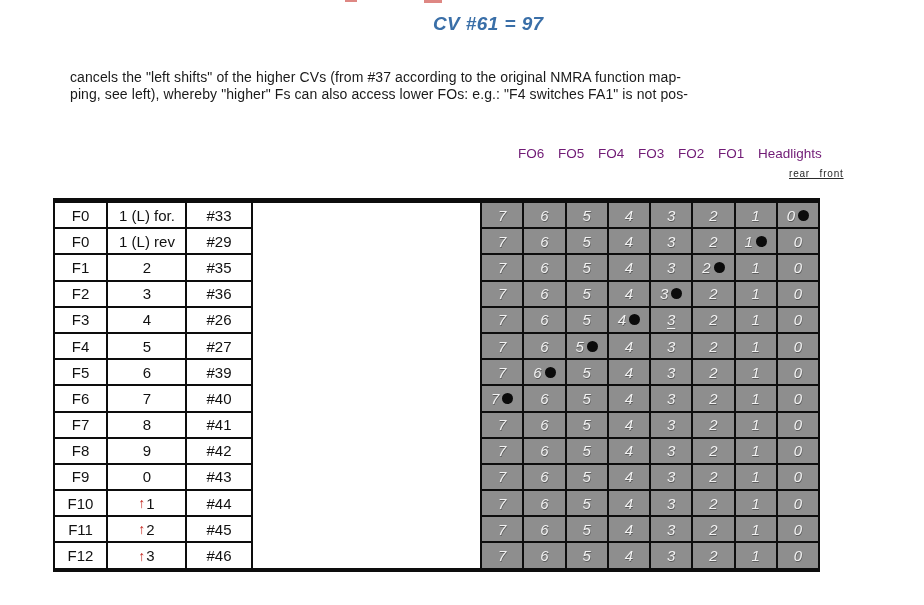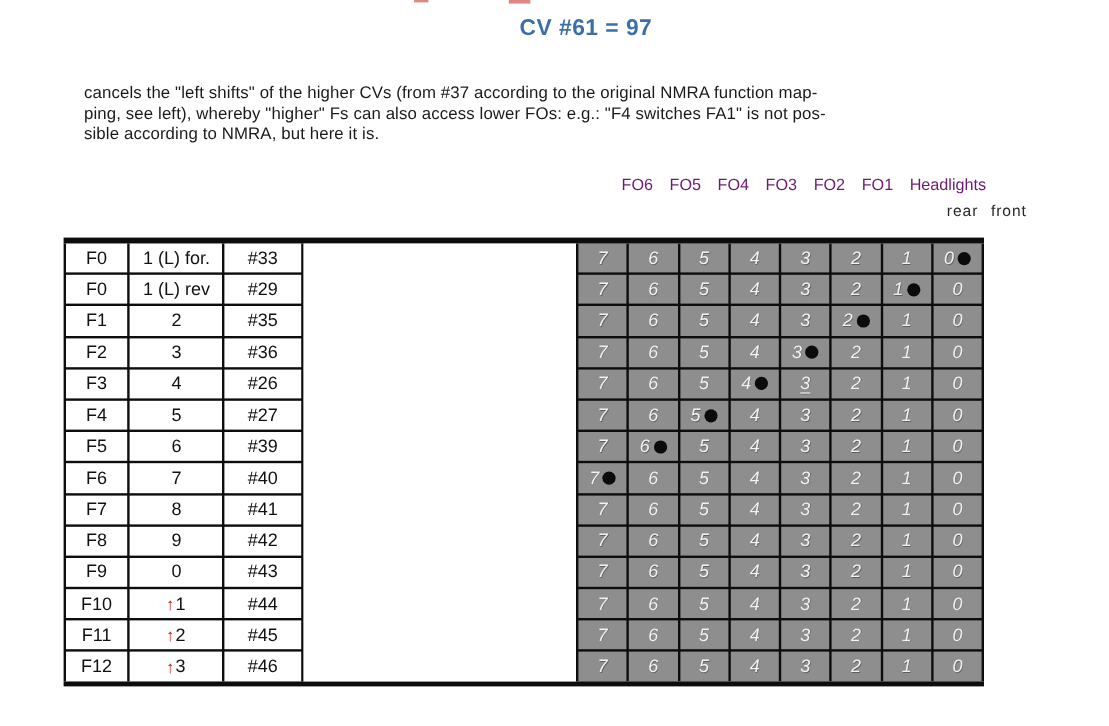--- a/index.html
+++ b/index.html
@@ -10,27 +10,27 @@
   html,body{background:#fff;}
   body{
     width:924px;height:605px;position:relative;overflow:hidden;
     font-family:"Liberation Sans","DejaVu Sans",sans-serif;color:var(--text_black);
   }
   .crop-mark{position:absolute;top:0;height:3px;background:var(--arrow_red);opacity:.55;}
   .crop-mark.m1{left:345px;width:12px;height:2px;}
   .crop-mark.m2{left:424px;width:18px;}
   .title{
     position:absolute;left:433px;top:13px;
-    font-size:19px;font-weight:bold;letter-spacing:.4px;
+    font-size:19px;font-weight:bold;font-style:italic;letter-spacing:.4px;
     color:var(--title_blue);
   }
   .para{position:absolute;left:70px;top:69px;font-size:14px;line-height:17px;color:#1a1a1a;}
   .para .pline{white-space:nowrap;letter-spacing:.1px;}
   .hdr1{position:absolute;left:518px;top:146px;font-size:13.5px;color:#701a75;word-spacing:10px;white-space:nowrap;}
-  .hdr2{position:absolute;left:789px;top:168px;font-size:13px;color:#2a2a2a;word-spacing:6px;letter-spacing:.8px;white-space:nowrap;}
+  .hdr2{position:absolute;left:789px;top:168px;font-size:10px;color:#2a2a2a;word-spacing:6px;letter-spacing:.8px;white-space:nowrap;text-decoration:underline;}
   .topbar{position:absolute;left:53px;top:198px;width:767px;height:5px;background:var(--line_black);}
   .bottombar{position:absolute;left:53px;top:568px;width:767px;height:4px;background:var(--line_black);}
   .lt{
     position:absolute;left:53px;top:203px;width:200px;height:365px;
     display:grid;grid-template-columns:51px 77px 64px;grid-auto-rows:24.2px;gap:2px;
     padding:0 2px;background:var(--line_black);
   }
   .lt .cell{background:#fff;display:flex;align-items:center;justify-content:center;font-size:15px;color:#111;}
   .vcell .val{font-style:normal;}
   .vcell .val.italic{}
@@ -54,21 +54,20 @@
 <body>
 
 <div class="crop-mark m1"></div>
 <div class="crop-mark m2"></div>
 
 <h1 class="title">CV #61 = 97</h1>
 
 <div class="para">
   <div class="pline">cancels the "left shifts" of the higher CVs (from #37 according to the original NMRA function map-</div>
   <div class="pline">ping, see left), whereby "higher" Fs can also access lower FOs: e.g.: "F4 switches FA1" is not pos-</div>
-  <div class="pline">sible according to NMRA, but here it is.</div>
 </div>
 
 <div class="hdr1">FO6 FO5 FO4 FO3 FO2 FO1 Headlights</div>
 <div class="hdr2">rear front</div>
 
 <div class="topbar"></div>
 
 <div class="lt">
 
     <div class="cell fcell">F0</div>

